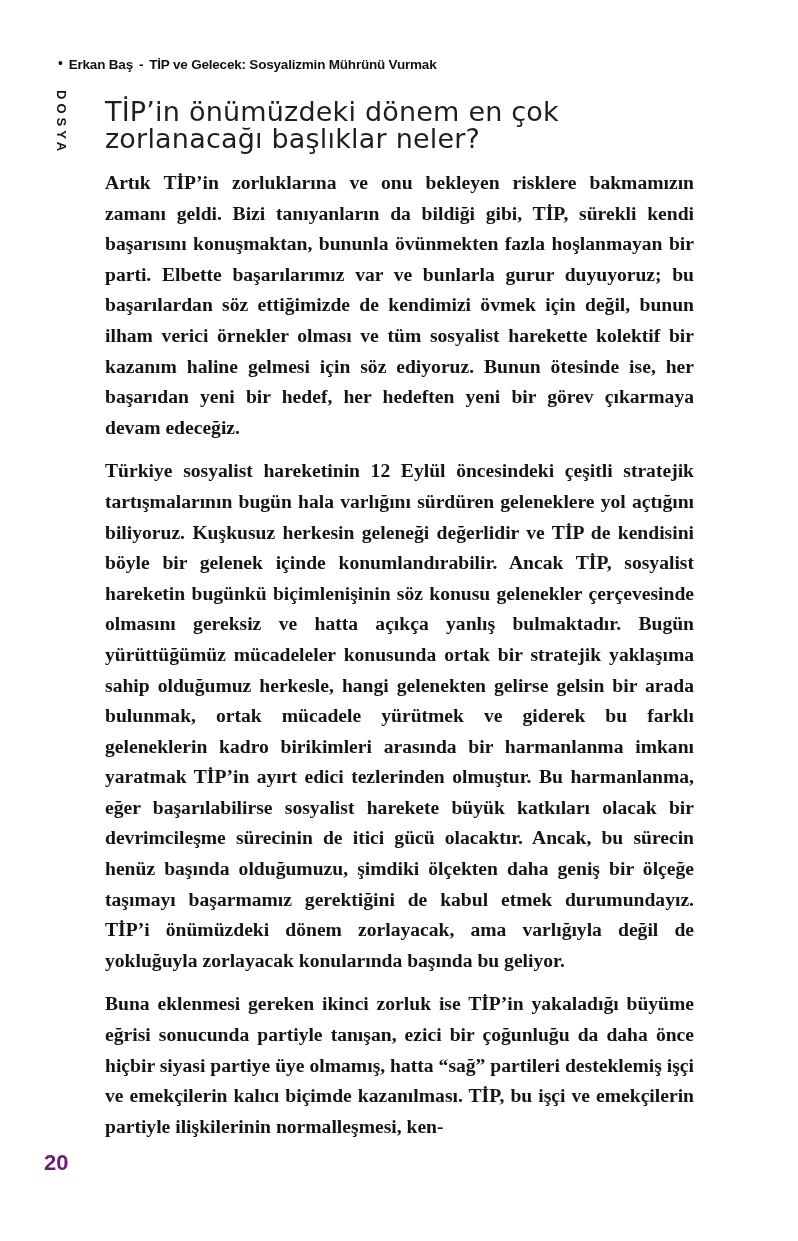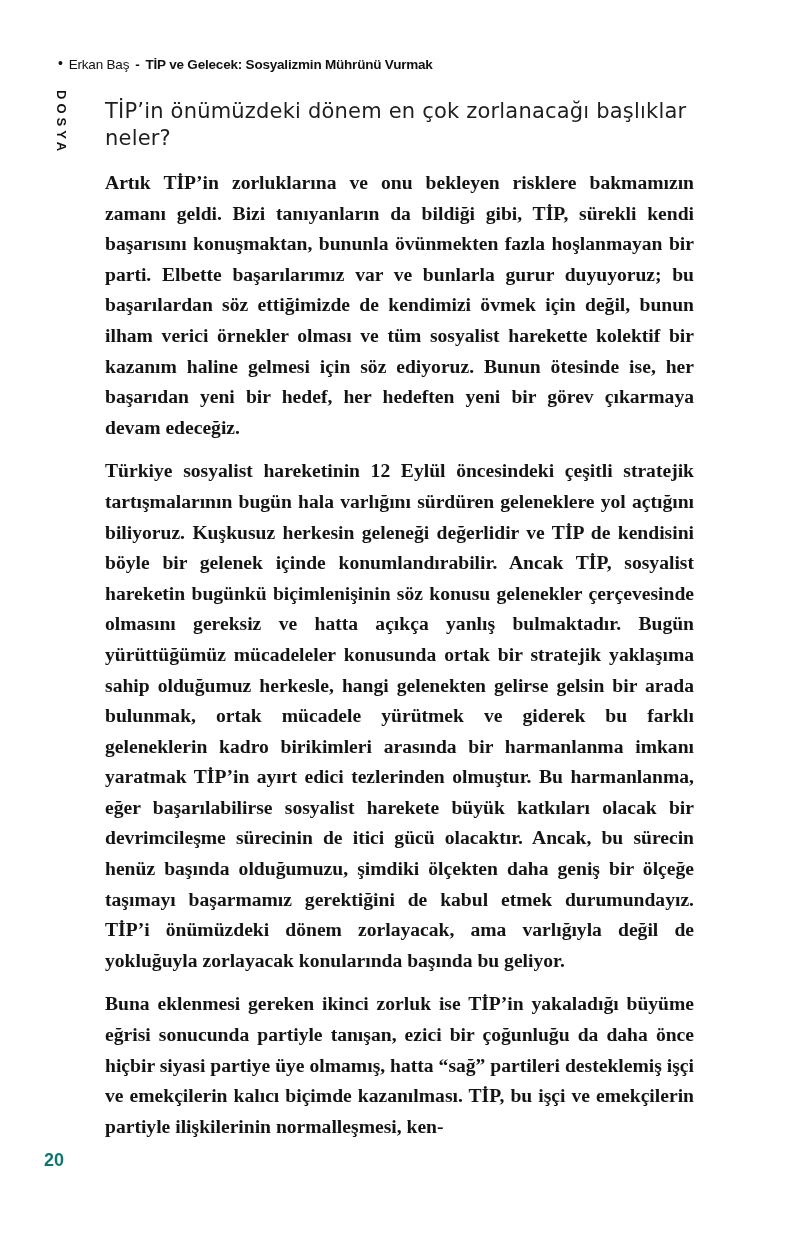--- a/index.html
+++ b/index.html
@@ -22,21 +22,21 @@
     display: flex;
     align-items: baseline;
     gap: 6px;
     font-family: "Liberation Sans", sans-serif;
     font-size: 13.5px;
     letter-spacing: -0.2px;
     color: #111;
     white-space: nowrap;
   }
   .header .bullet { font-size: 14px; transform: translateY(-1px); }
-  .header .author { font-weight: 400; }
+  .header .author { font-weight: 700; }
   .header .sep { font-weight: 600; }
   .header .htitle { font-weight: 700; }
   .dosya {
     position: absolute;
     top: 90px; left: 54px;
     writing-mode: vertical-lr;
     font-family: "Liberation Sans", sans-serif;
     font-weight: 700;
     font-size: 13px;
     letter-spacing: 4px;
@@ -44,41 +44,41 @@
   }
   .content {
     position: absolute;
     top: 98px; left: 105px;
     width: 589px;
   }
   .content h1 {
     margin: 0 0 16px 0;
     font-family: "DejaVu Sans", "Liberation Sans", sans-serif;
     font-weight: 500;
-    font-size: 21px;
+    font-size: 27px;
     line-height: 27px;
     letter-spacing: 0.2px;
     color: #1e1e1e;
   }
   .content p {
     margin: 0 0 13px 0;
     font-size: 19.6px;
     line-height: 30.6px;
     text-align: justify;
     hyphens: auto;
     color: #141414;
     font-weight: bold;
   }
   .pagenum {
     position: absolute;
     left: 44px; top: 1150px;
     font-family: "Liberation Sans", sans-serif;
     font-weight: 600;
-    font-size: 18px;
-    color: #0f766e;
+    font-size: 22px;
+    color: #701a75;
   }
 </style>
 </head>
 <body>
 
 <div class="page">
 
   <header class="header">
     <span class="bullet">•</span>
     <span class="author">Erkan Baş</span>

